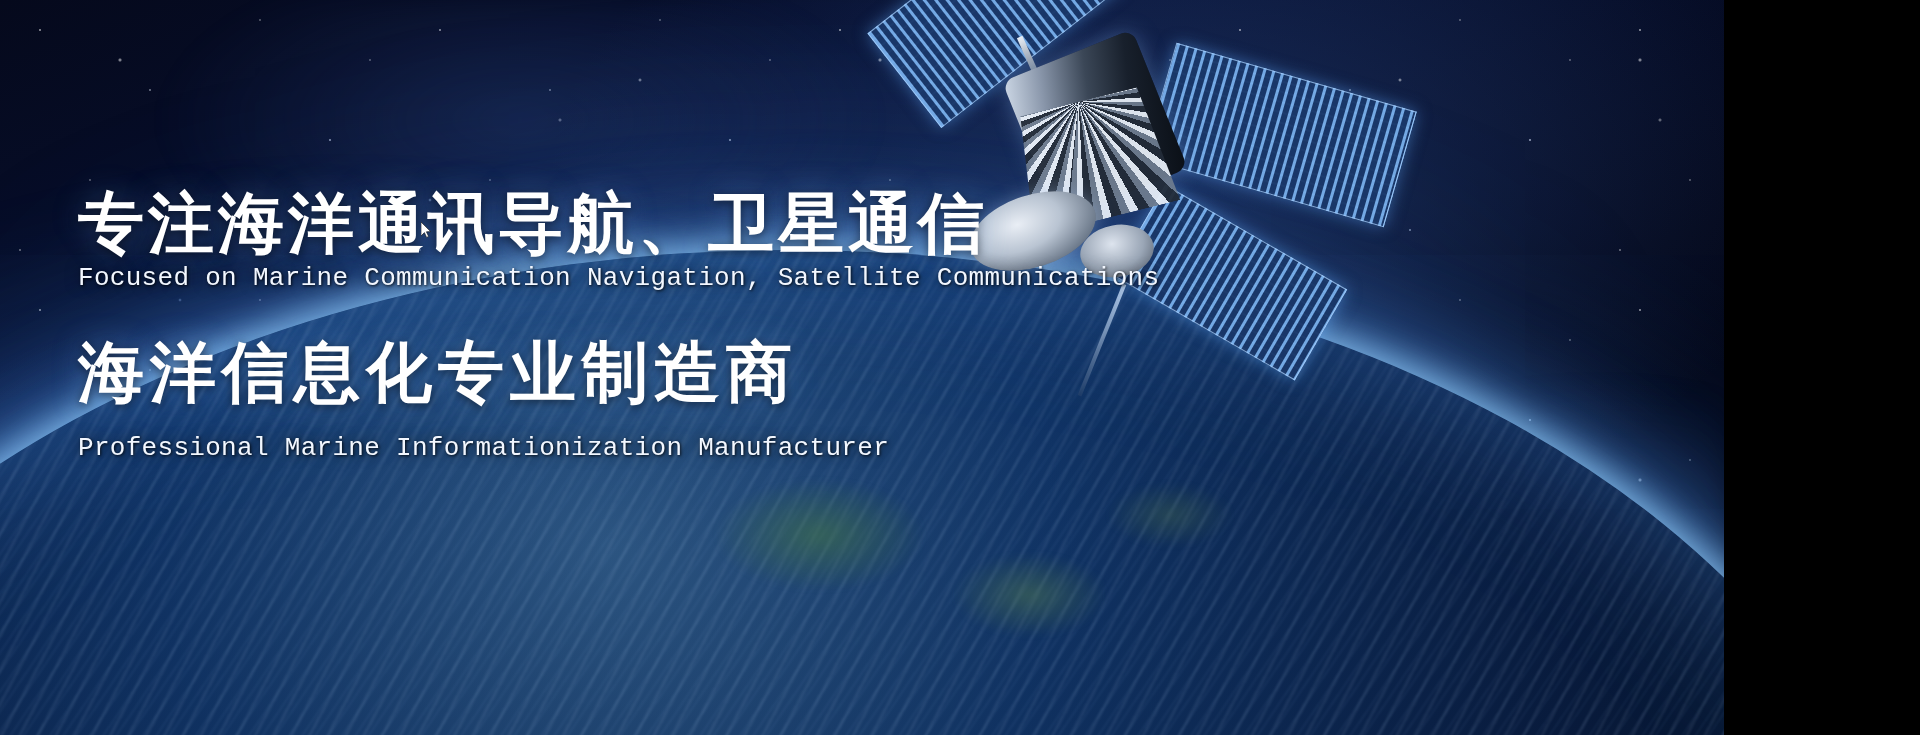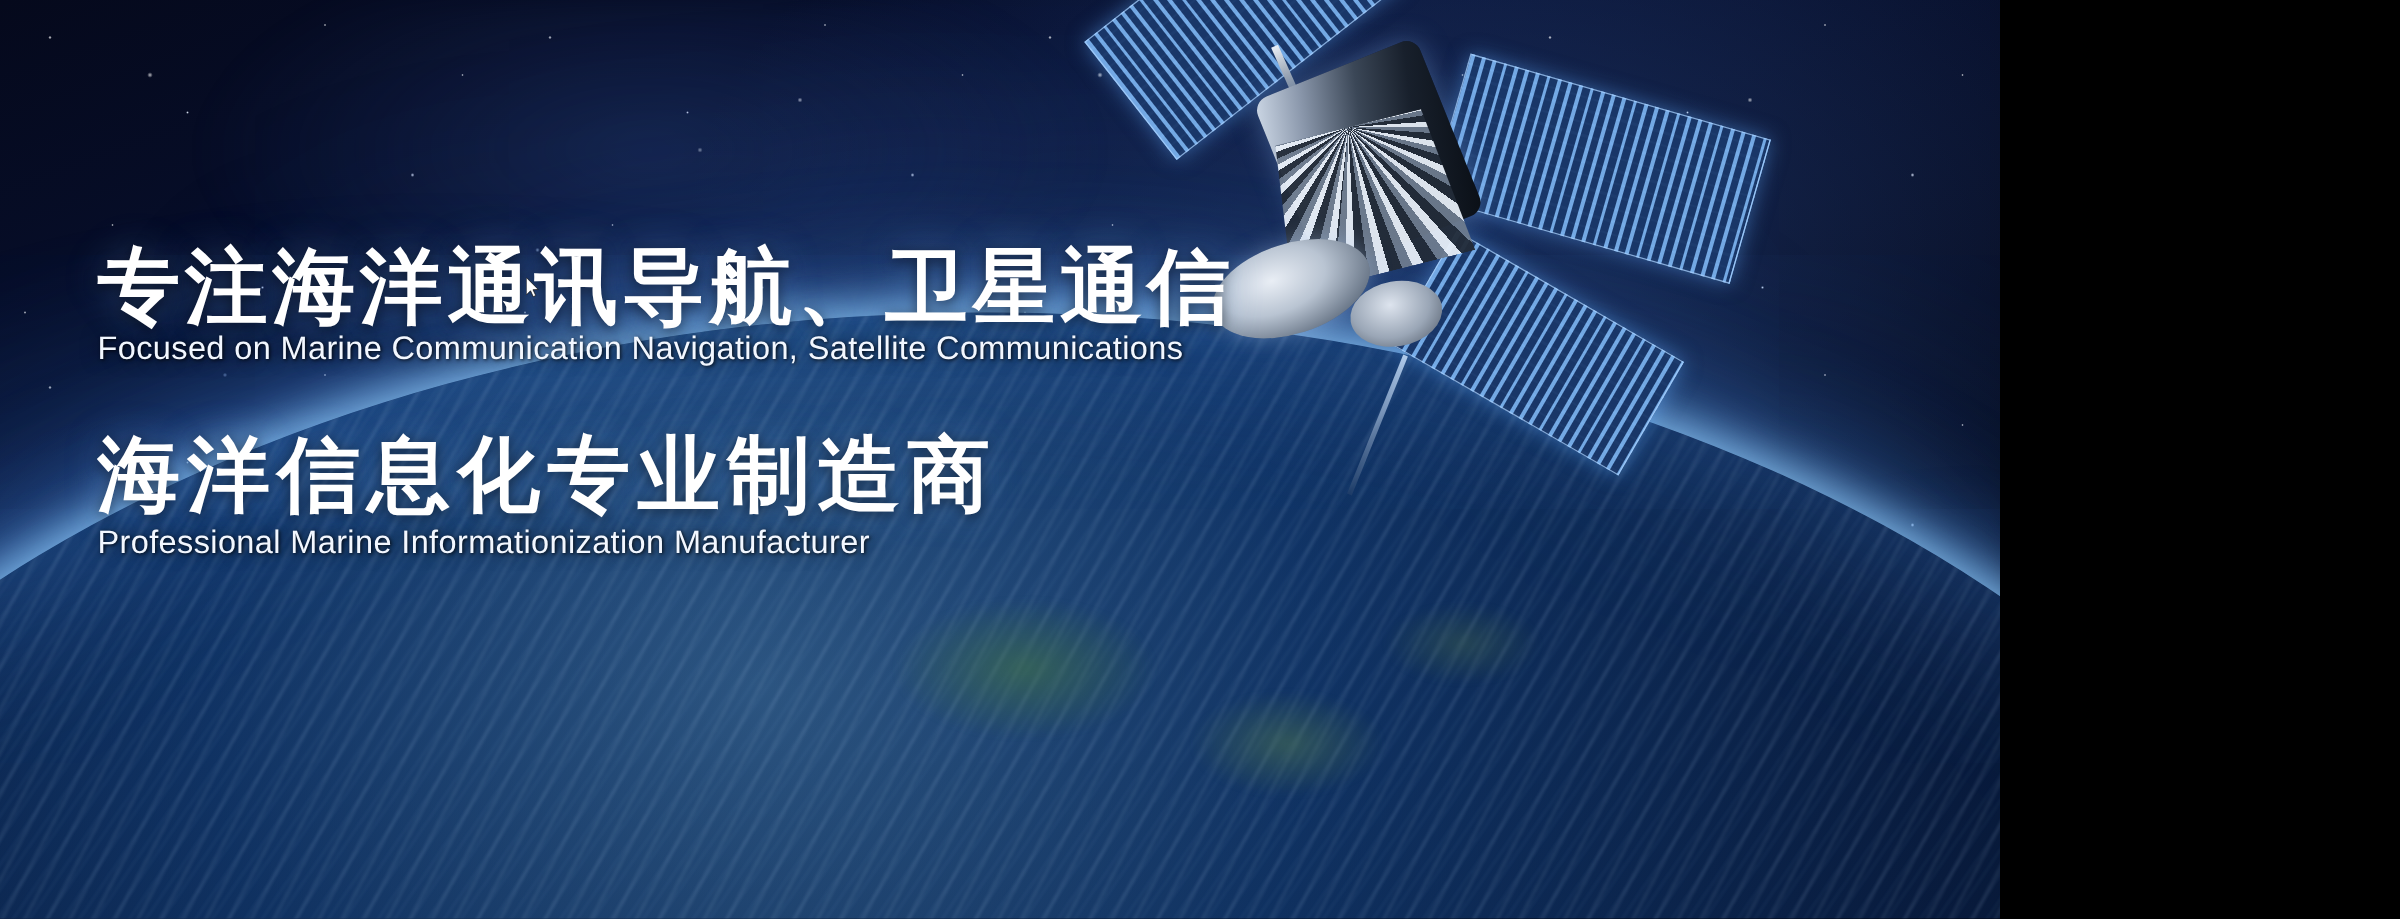--- a/index.html
+++ b/index.html
@@ -1,20 +1,20 @@
 <!DOCTYPE html>
 <html><head>
 <meta charset="utf-8">
 <style>
   * { margin:0; padding:0; box-sizing:border-box; }
   html,body { width:1920px; height:735px; overflow:hidden; background:#000; }
 
   .banner{
-    position:relative; width:1600px; height:735px; overflow:hidden;
-    font-family:Liberation Sans, sans-serif;
+    position:relative; width:1724px; height:735px; overflow:hidden;
+    font-family:Liberation Mono, monospace;
     background:
       radial-gradient(ellipse 900px 520px at 1180px 180px, rgba(40,70,130,.55) 0%, rgba(10,18,40,0) 70%),
       radial-gradient(ellipse 1500px 900px at 300px 900px, rgba(25,60,120,.45) 0%, rgba(5,10,26,0) 65%),
       linear-gradient(160deg,#05091c 0%,#071030 30%,#04081a 62%,#020510 100%);
   }
 
   
   .stars{position:absolute; inset:0;}
   .stars .layer{position:absolute; inset:0;}
   .s1{
@@ -146,21 +146,21 @@
     text-shadow:0 2px 10px rgba(0,0,0,.55), 0 0 30px rgba(120,180,255,.35);
     white-space:nowrap;
   }
   .h-en{
     font-size:26px; font-weight:400; color:#f2f7ff; letter-spacing:.3px;
     margin-top:1px; white-space:nowrap;
     text-shadow:1px 1px 3px rgba(0,0,0,.85), 0 0 14px rgba(0,0,0,.55);
   }
   .block2{ margin-top:52px; }
   .block2 .h-cn{ letter-spacing:6px; }
-  .block2 .h-en{ margin-top:6px; }
+  .block2 .h-en{ margin-top:22px; }
 
   .cursor{ position:absolute; left:421px; top:222px; width:10px; height:16px; }
   .cursor svg{ display:block; }
 </style>
 </head>
 <body>
 
 <div class="banner">
 
   <div class="stars">

